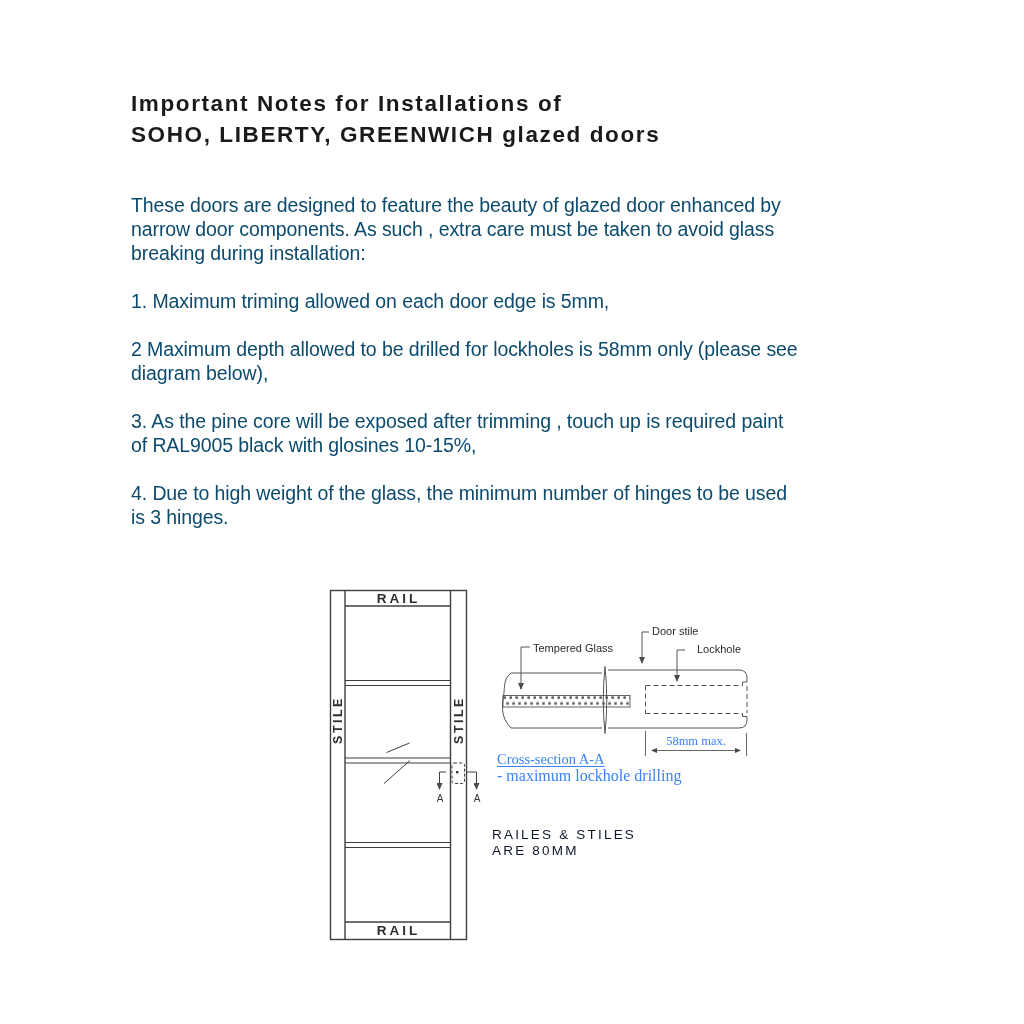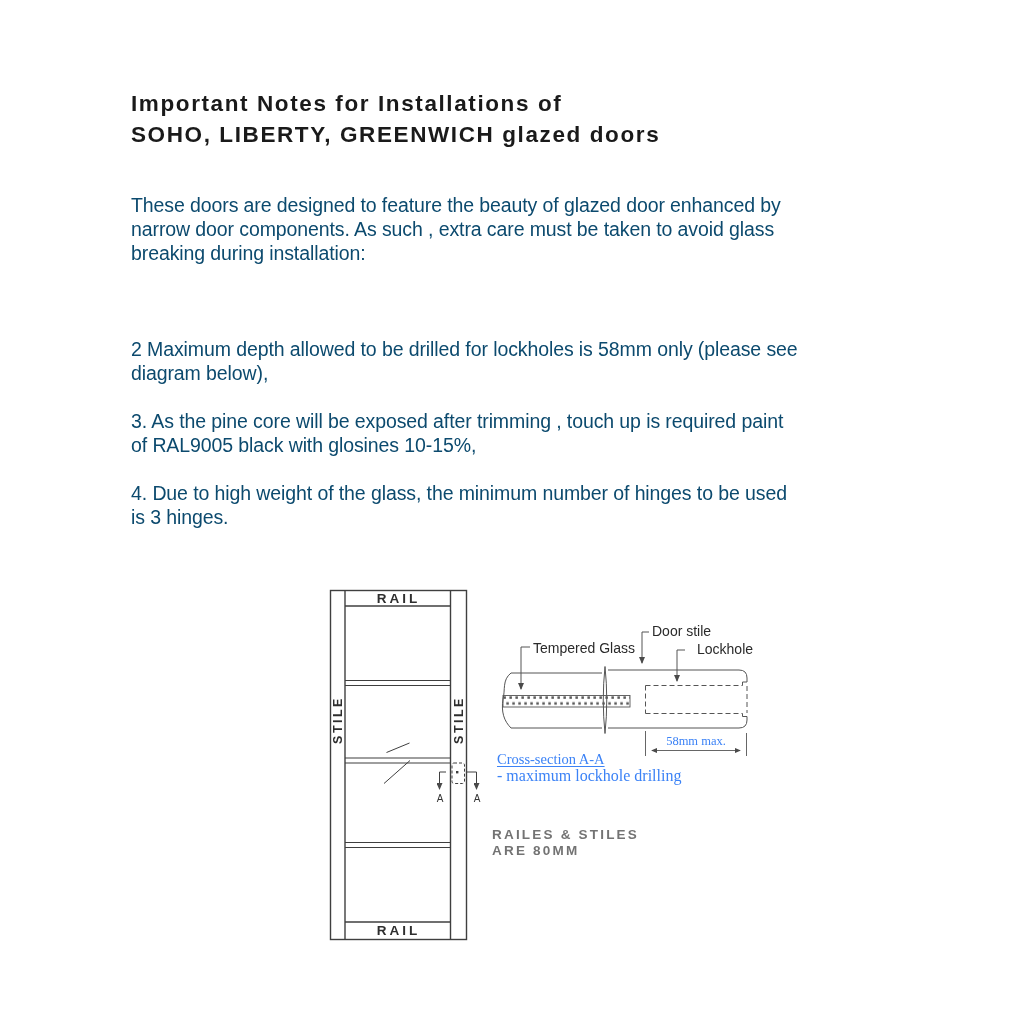--- a/index.html
+++ b/index.html
@@ -16,50 +16,51 @@
   .body-text{
     font-size:19.5px;line-height:24px;letter-spacing:-0.1px;color:#0c4a6e;margin:0;
     left:131px;width:760px;
   }
   .intro{top:193px;}
   .note-1{top:289px;}
   .note-2{top:337px;}
   .note-3{top:409px;}
   .note-4{top:481px;}
   svg.linework{left:0;top:0;}
-  .dlabel{font-size:14px;color:#2a2a2a;line-height:15px;}
+  .dlabel{font-size:11px;color:#2a2a2a;line-height:15px;}
   .rail-label{
     left:331px;width:135px;text-align:center;font-size:13.5px;
     letter-spacing:3px;font-weight:bold;color:#2e2e2e;
   }
   .stile-label{
     font-size:12.5px;letter-spacing:2.5px;font-weight:bold;color:#2e2e2e;
     transform:translate(-50%,-50%) rotate(-90deg);
   }
   .sec-a{font-size:10px;color:#333;transform:translate(-50%,0);}
   .serif{font-family:"Liberation Serif",serif;color:#3b82f6;}
   .dim-label{left:644px;width:104px;text-align:center;top:734px;font-size:12.5px;}
   .cap-title{left:497px;top:751px;font-size:14.5px;text-decoration:underline;text-underline-offset:2px;}
   .cap-sub{left:497px;top:767px;font-size:16px;}
   .rs-note{
-    left:492px;top:827px;font-size:13.5px;font-weight:bold;letter-spacing:2.2px;
-    line-height:16px;color:#737373;
+    left:492px;top:827px;font-size:13.5px;font-weight:normal;letter-spacing:2.2px;
+    line-height:16px;color:#0f172a;
   }
 </style>
 </head>
 <body>
 
 <div class="page">
 
   <h1 class="abs pre doc-title">Important Notes for Installations of
 SOHO, LIBERTY, GREENWICH glazed doors</h1>
 
   <p class="abs pre body-text intro">These doors are designed to feature the beauty of glazed door enhanced by
 narrow door components. As such , extra care must be taken to avoid glass
 breaking during installation:</p>
+  <p class="abs pre body-text note-1">1. Maximum triming allowed on each door edge is 5mm,</p>
   <p class="abs pre body-text note-2">2 Maximum depth allowed to be drilled for lockholes is 58mm only (please see
 diagram below),</p>
   <p class="abs pre body-text note-3">3. As the pine core will be exposed after trimming , touch up is required paint
 of RAL9005 black with glosines 10-15%,</p>
   <p class="abs pre body-text note-4">4. Due to high weight of the glass, the minimum number of hinges to be used
 is 3 hinges.</p>
 
   <svg class="abs linework" width="1024" height="1024" viewBox="0 0 1024 1024">
     <defs>
       <marker id="ah" markerWidth="7" markerHeight="6" refX="6" refY="3" orient="auto">

